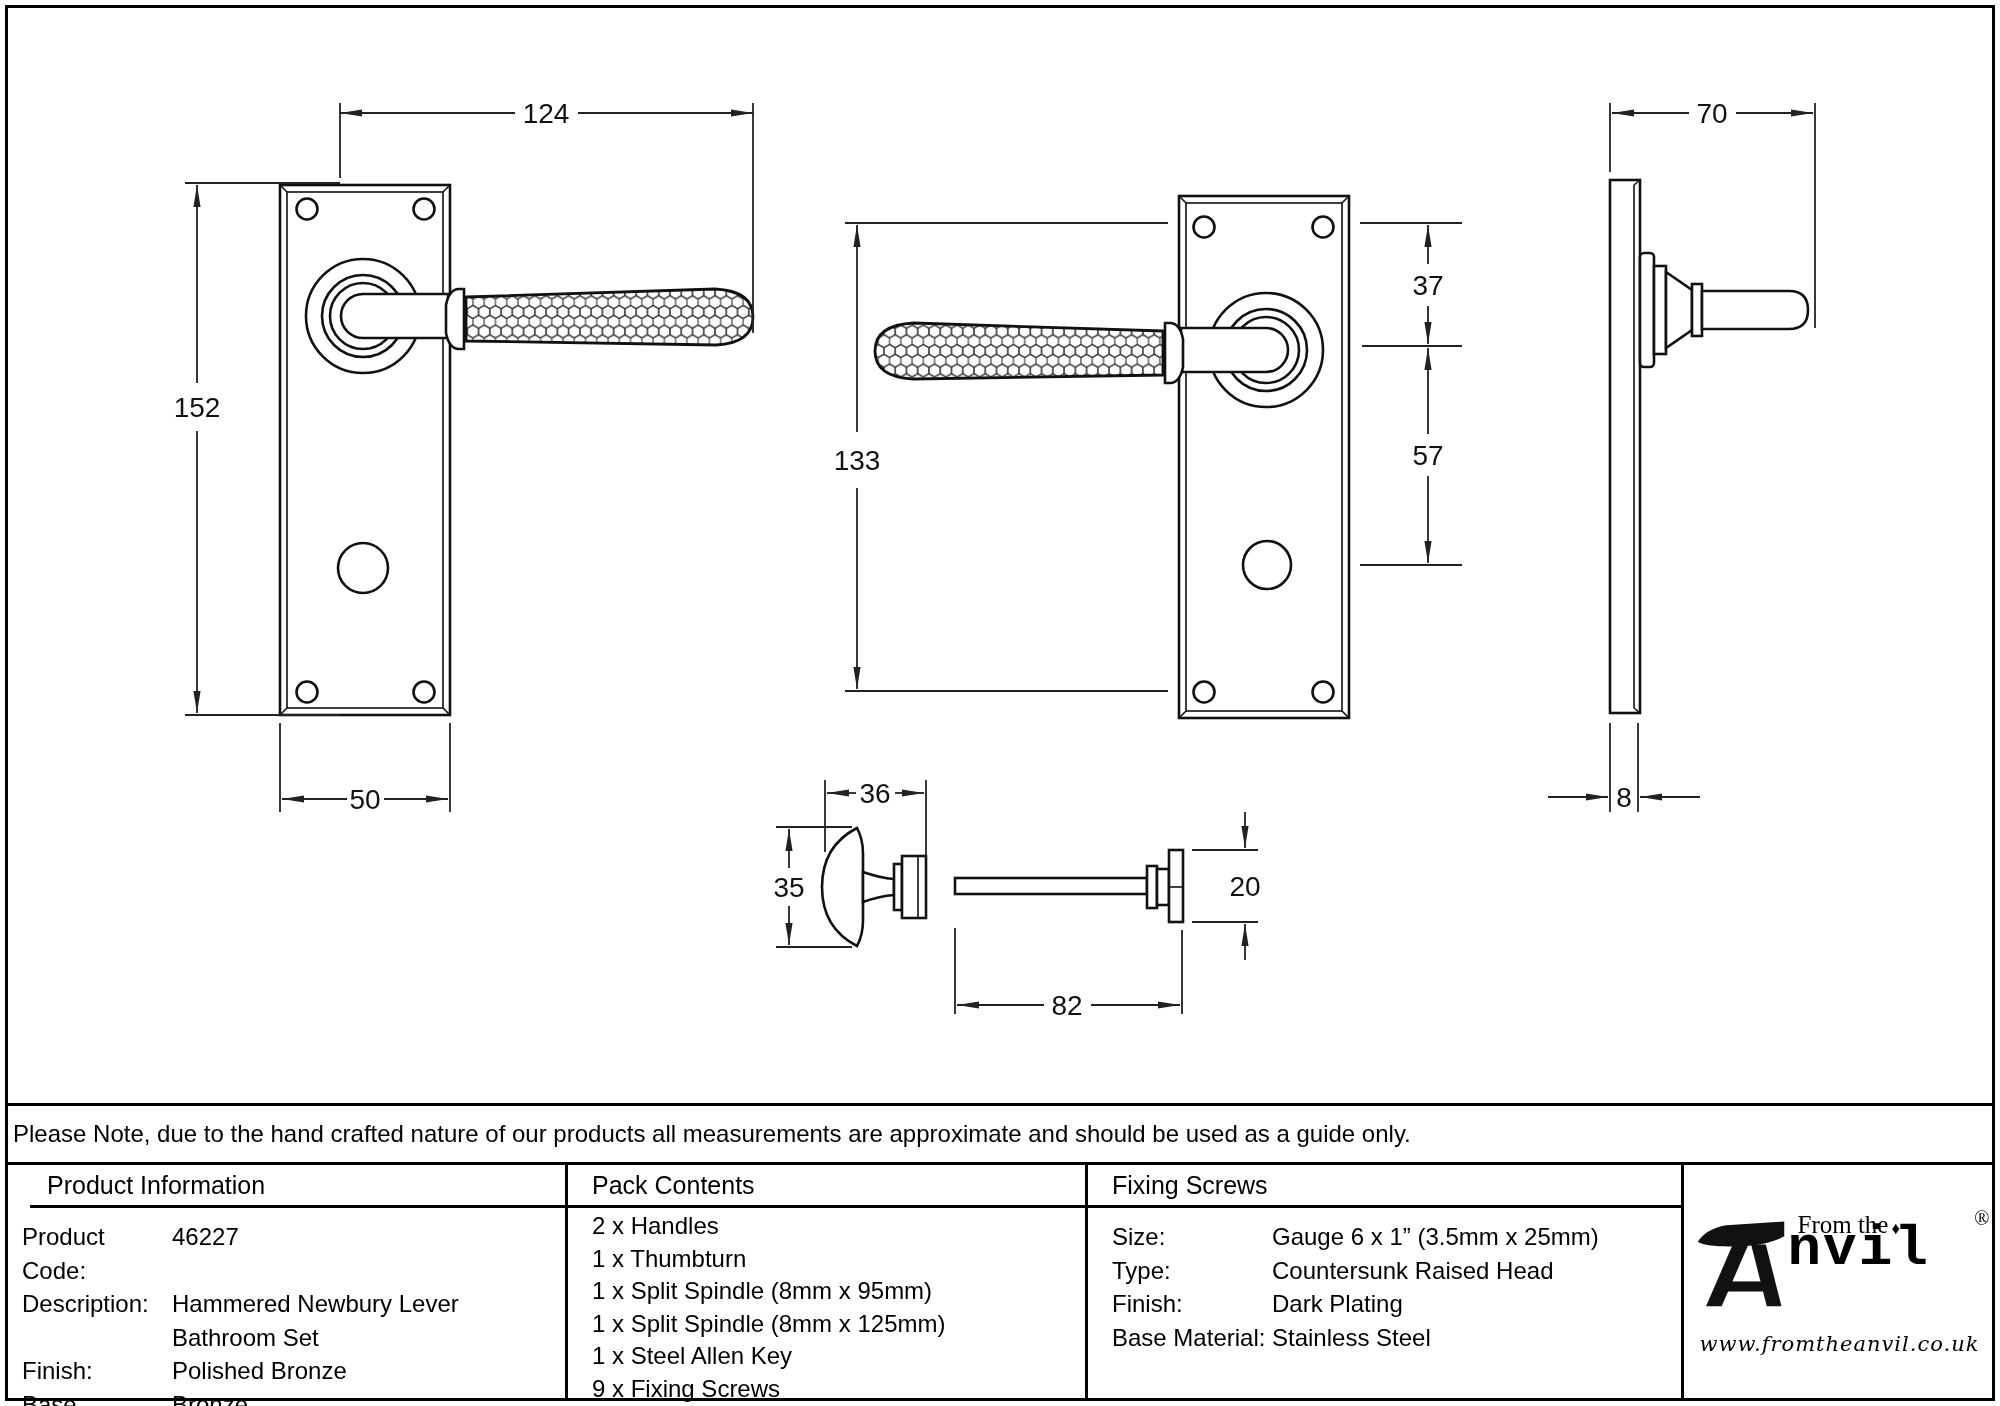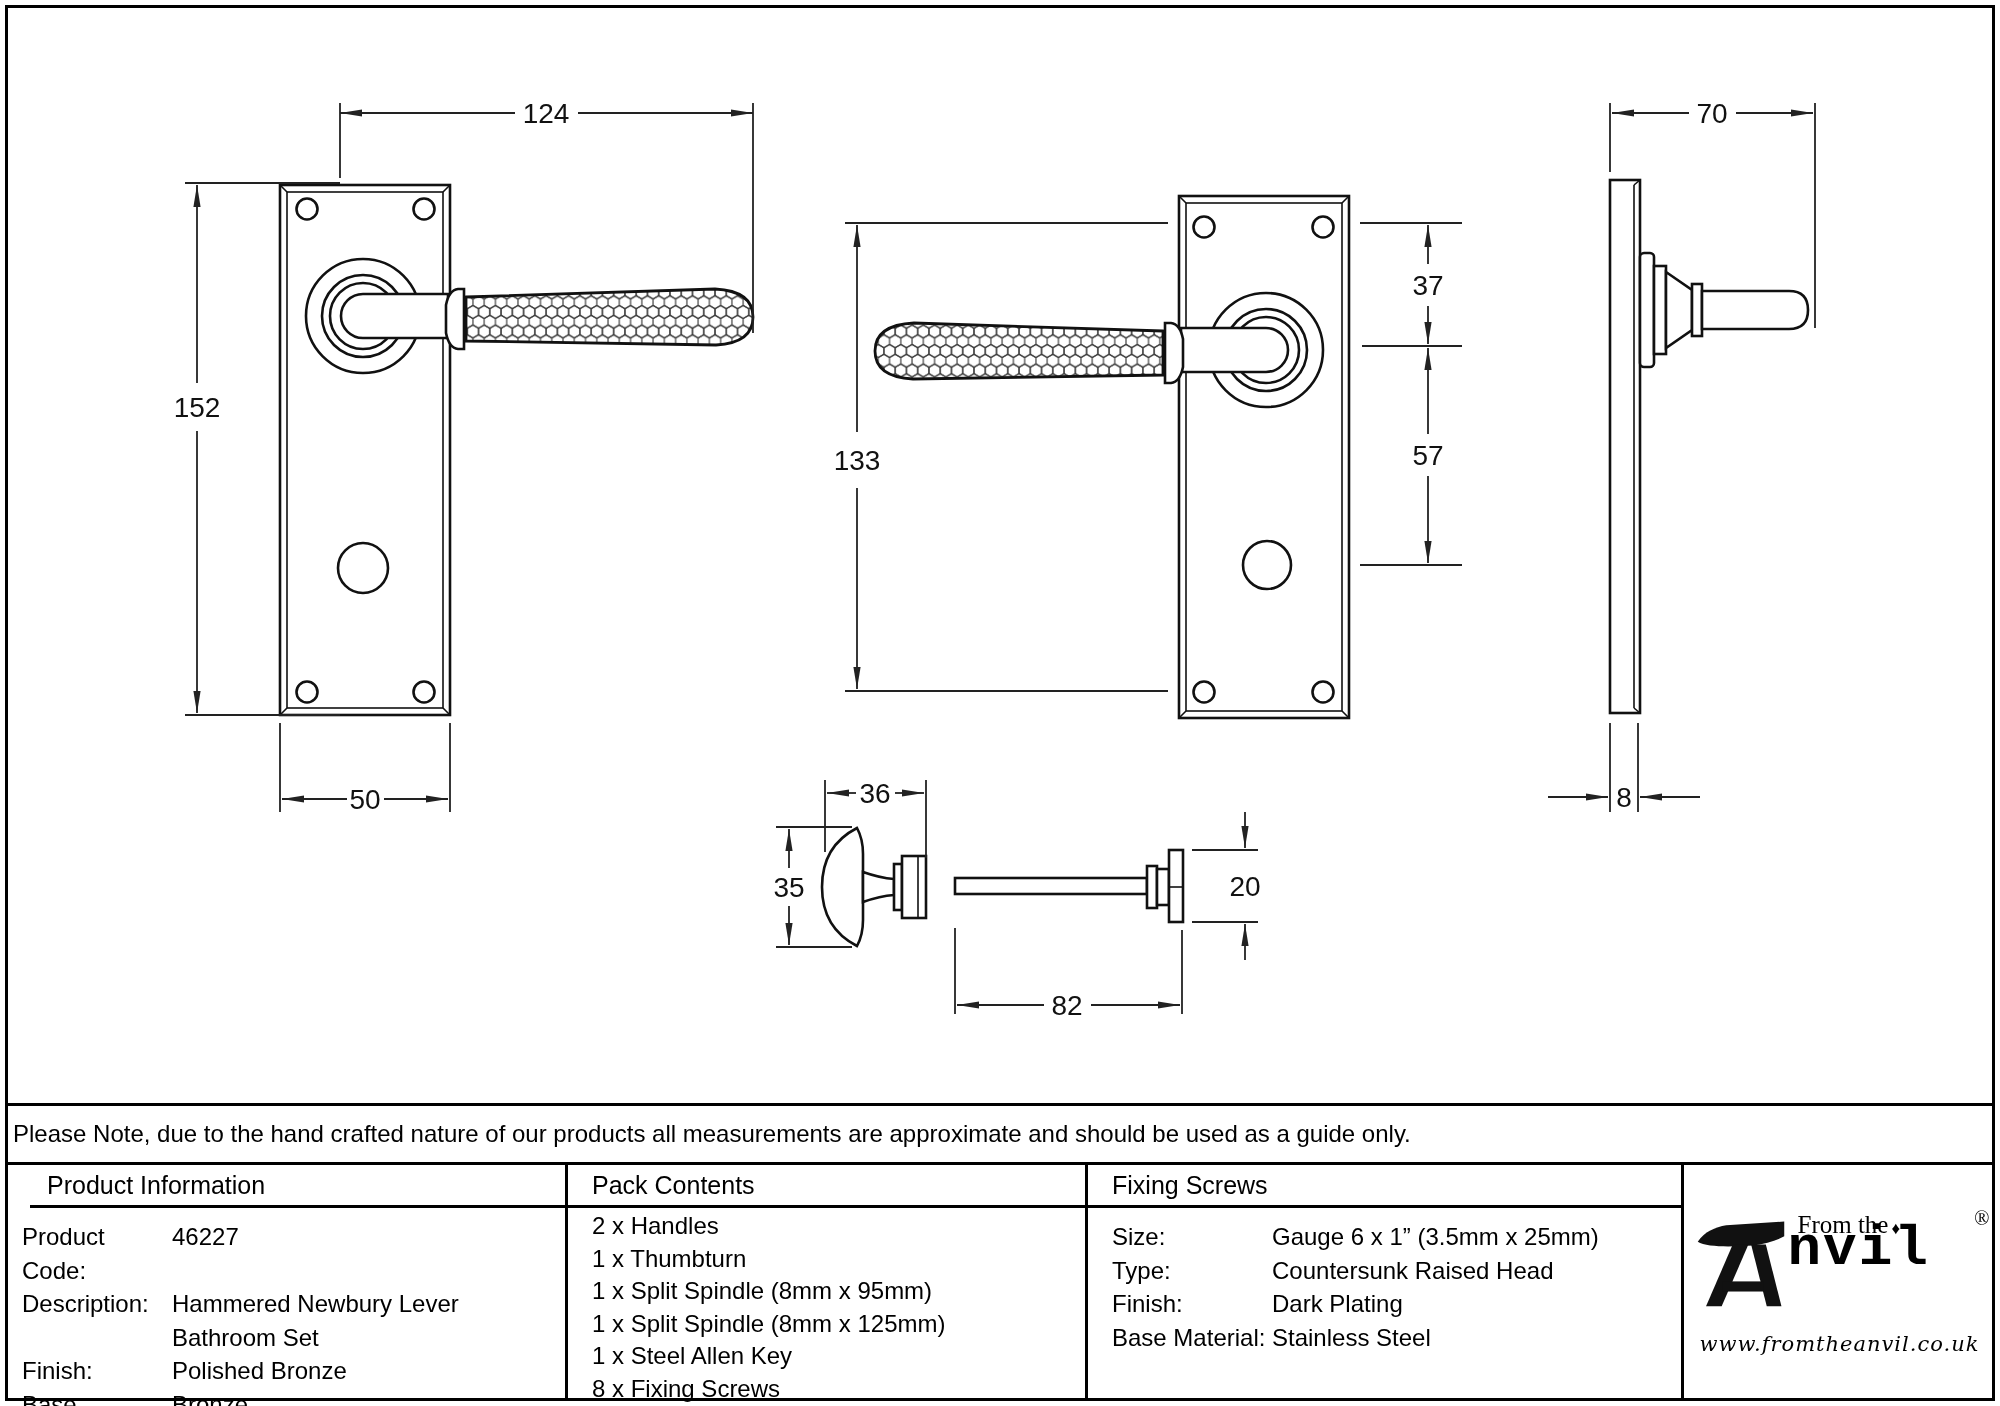--- a/index.html
+++ b/index.html
@@ -237,21 +237,21 @@
       </div>
     </div>
     <div class="col col-pack col-right">
       <div class="col-header">Pack Contents</div>
       <div class="col-body">
         <div class="pack-item">2 x Handles</div>
         <div class="pack-item">1 x Thumbturn</div>
         <div class="pack-item">1 x Split Spindle (8mm x 95mm)</div>
         <div class="pack-item">1 x Split Spindle (8mm x 125mm)</div>
         <div class="pack-item">1 x Steel Allen Key</div>
-        <div class="pack-item">8 x Fixing Screws</div>
+        <div class="pack-item">9 x Fixing Screws</div>
       </div>
     </div>
     <div class="col col-fixing col-right">
       <div class="col-header">Fixing Screws</div>
       <div class="col-body">
         <div class="info-row">
           <span class="info-label">Size:</span>
           <span class="info-value">Gauge 6 x 1” (3.5mm x 25mm)</span>
         </div>
         <div class="info-row">

